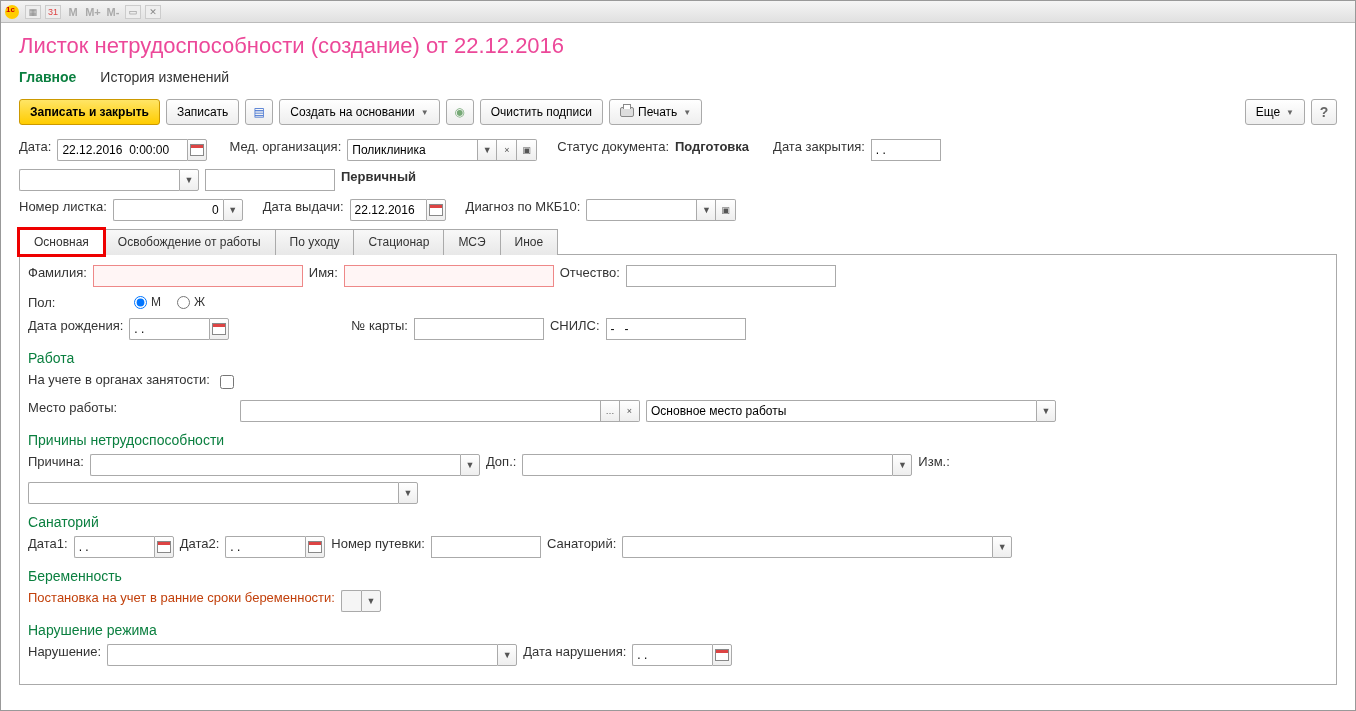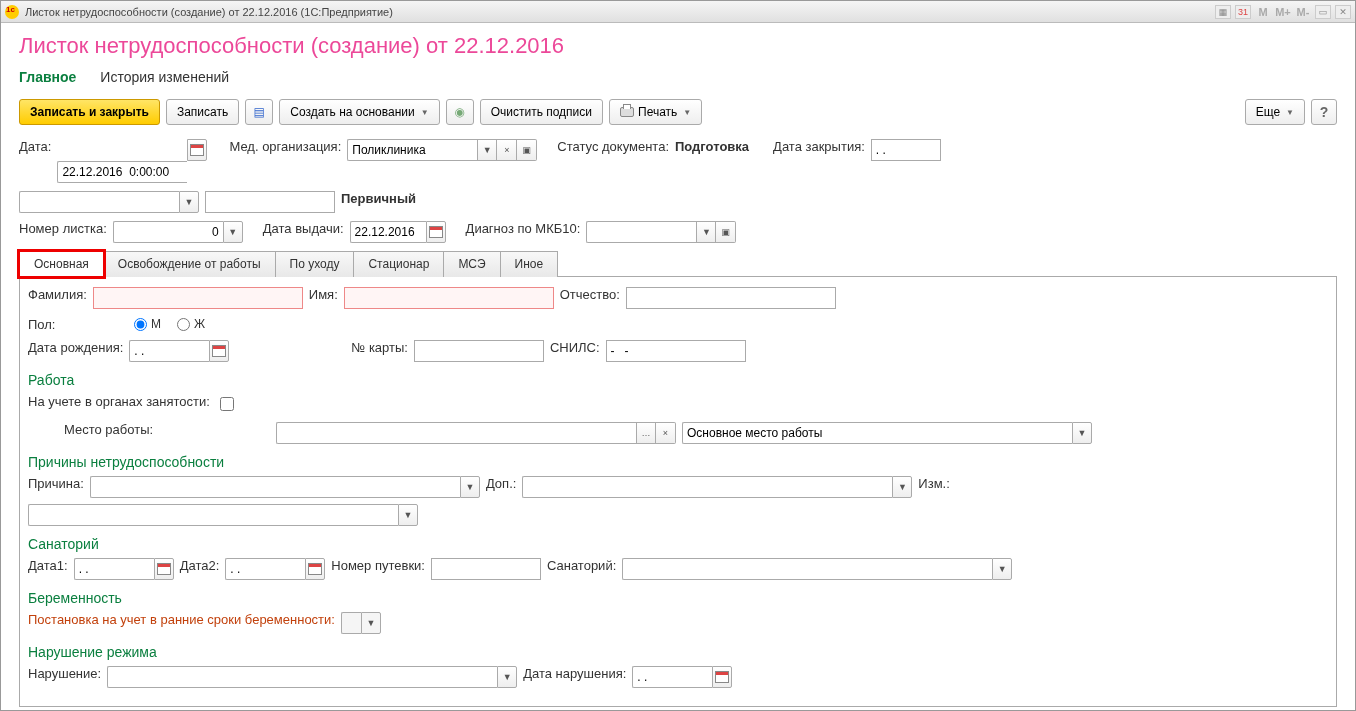--- a/index.html
+++ b/index.html
@@ -49,21 +49,20 @@
 .calendar-icon::before { content: ""; position: absolute; top: 0; left: 0; right: 0; height: 3px; background: #d44; }
 .print-icon { width: 14px; height: 10px; background: #ddd; border: 1px solid #888; border-radius: 2px; display: inline-block; position: relative; }
 .print-icon::before { content: ""; position: absolute; top: -4px; left: 2px; right: 2px; height: 4px; background: #fff; border: 1px solid #888; border-bottom: none; }
 </style>
 </head>
 <body>
 
 <div class="window">
   <div class="titlebar">
     <span class="logo"></span>
-    <span class="title">Листок нетрудоспособности (создание) от 22.12.2016  (1С:Предприятие)</span>
     <div class="sysbtns">
       <span class="sysbtn">▦</span>
       <span class="sysbtn" style="color:#d44;">31</span>
       <span class="sysbtn mem">M</span>
       <span class="sysbtn mem">M+</span>
       <span class="sysbtn mem">M-</span>
       <span class="sysbtn">▭</span>
       <span class="sysbtn">✕</span>
     </div>
   </div>
@@ -99,21 +98,21 @@
       <button class="btn">
           <span>Еще</span>
           <span class="dd-arrow">▼</span>
         </button>
       <span class="help-btn">?</span>
     </div>
 
     <div class="form-row">
       <span class="lbl">Дата:</span>
       <div class="inp-group">
-        <input class="inp" style="width: 130px; margin-top: 22px;" value="22.12.2016  0:00:00">
+        <input class="inp" style="width: 130px;" value="22.12.2016  0:00:00">
         <span class="ibtn">
             <span class="calendar-icon"></span>
           </span>
       </div>
       <span style="width:10px;"></span>
       <span class="lbl">Мед. организация:</span>
       <div class="inp-group">
         <input class="inp" style="width: 130px;" value="Поликлиника">
         <span class="ibtn">▼</span>
         <span class="ibtn">×</span>
@@ -204,21 +203,21 @@
         <span class="lbl">СНИЛС:</span>
         <input class="inp" style="width: 140px;" value="-   -">
       </div>
 
       <div class="section-h">Работа</div>
       <div class="form-row">
         <span class="lbl">На учете в органах занятости:</span>
         <input type="checkbox" class="chk" style="">
       </div>
       <div class="form-row">
-        <span class="lbl" style="width:100px;margin-left:36px;">Место работы:</span>
+        <span class="lbl" style="width:100px;">Место работы:</span>
         <span style="width:100px;"></span>
         <div class="inp-group">
           <input class="inp" style="width: 360px;">
           <span class="ibtn">…</span>
           <span class="ibtn">×</span>
         </div>
         <div class="inp-group">
           <input class="inp" style="width: 390px;" value="Основное место работы">
           <span class="ibtn">▼</span>
         </div>

